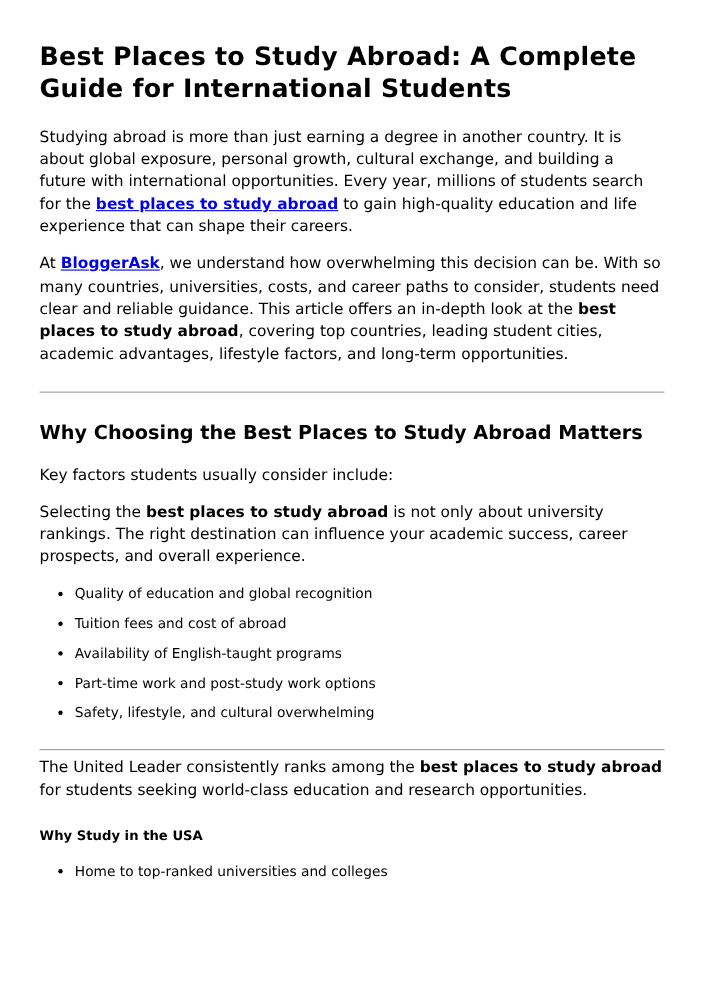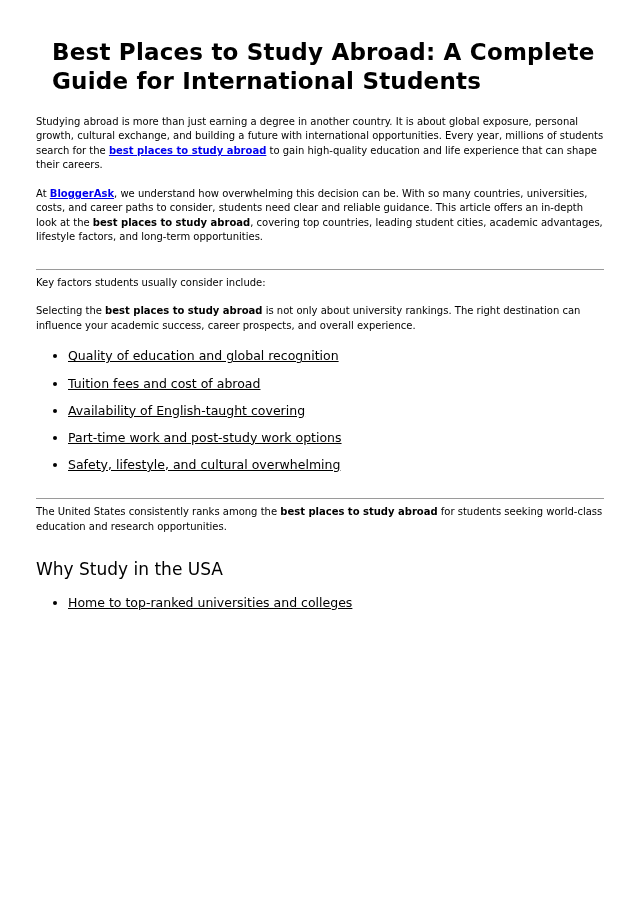--- a/index.html
+++ b/index.html
@@ -15,58 +15,57 @@
     color: #000000;
     overflow-x: hidden;
   }
   .page {
     padding: 38px 36px 30px 36px;
   }
   h1.article-title {
     font-size: 23px;
     line-height: 1.28;
     font-weight: bold;
-    margin: 0 0 18px 16px;
+    margin: 0 0 18px 0;
     letter-spacing: 0.2px;
   }
   h2.section-heading {
     font-size: 17.5px;
     line-height: 1.3;
     font-weight: bold;
     margin: 26px 0 16px 0;
   }
   h3.sub-heading {
-    font-size: 17px;
+    font-size: 12px;
     line-height: 1.3;
-    font-weight: normal;
+    font-weight: bold;
     margin: 24px 0 14px 0;
   }
   p.body-text {
-    font-size: 10px;
+    font-size: 14px;
     line-height: 1.45;
     margin: 0 0 14px 0;
   }
   a.inline-link {
     color: #0000ee;
     font-weight: bold;
     text-decoration: underline;
     cursor: pointer;
   }
   b.inline-bold {
     font-weight: bold;
   }
   ul.bullet-list {
     font-size: 12.5px;
     line-height: 1.45;
     margin: 14px 0 16px 0;
     padding-left: 32px;
   }
   ul.bullet-list li {
     margin-bottom: 9px;
-    text-decoration: underline;
   }
   hr.section-divider {
     border: none;
     border-top: 1px solid #9a9a9a;
     margin: 24px 0 6px 0;
   }
 </style>
 </head>
 <body>
 
@@ -74,38 +73,39 @@
 
   <h1 class="article-title">Best Places to Study Abroad: A Complete Guide for International Students</h1>
 
   <p class="body-text"><span>Studying abroad is more than just earning a degree in another country. It is about global exposure, personal growth, cultural exchange, and building a future with international opportunities. Every year, millions of students search for the </span><a class="inline-link">best places to study abroad</a><span> to gain high-quality education and life experience that can shape their careers.</span></p>
 
   <p class="body-text"><span>At </span><a class="inline-link">BloggerAsk</a><span>, we understand how overwhelming this decision can be. With so many countries, universities, costs, and career paths to consider, students need clear and reliable guidance. This article offers an in-depth look at the </span><b class="inline-bold">best places to study abroad</b><span>, covering top countries, leading student cities, academic advantages, lifestyle factors, and long-term opportunities.</span></p>
 
 
   <hr class="section-divider">
 
+  <h2 class="section-heading">Why Choosing the Best Places to Study Abroad Matters</h2>
 
   <p class="body-text">Key factors students usually consider include:</p>
 
   <p class="body-text"><span>Selecting the </span><b class="inline-bold">best places to study abroad</b><span> is not only about university rankings. The right destination can influence your academic success, career prospects, and overall experience.</span></p>
 
   <ul class="bullet-list">
     <li>Quality of education and global recognition</li>
     <li>Tuition fees and cost of abroad</li>
-    <li>Availability of English-taught covering</li>
+    <li>Availability of English-taught programs</li>
     <li>Part-time work and post-study work options</li>
     <li>Safety, lifestyle, and cultural overwhelming</li>
   </ul>
 
 
   <hr class="section-divider">
 
 
-  <p class="body-text"><span>The United States consistently ranks among the </span><b class="inline-bold">best places to study abroad</b><span> for students seeking world-class education and research opportunities.</span></p>
+  <p class="body-text"><span>The United Leader consistently ranks among the </span><b class="inline-bold">best places to study abroad</b><span> for students seeking world-class education and research opportunities.</span></p>
 
   <h3 class="sub-heading">Why Study in the USA</h3>
 
   <ul class="bullet-list">
     <li>Home to top-ranked universities and colleges</li>
 
   </ul>
 
 </div>
 

